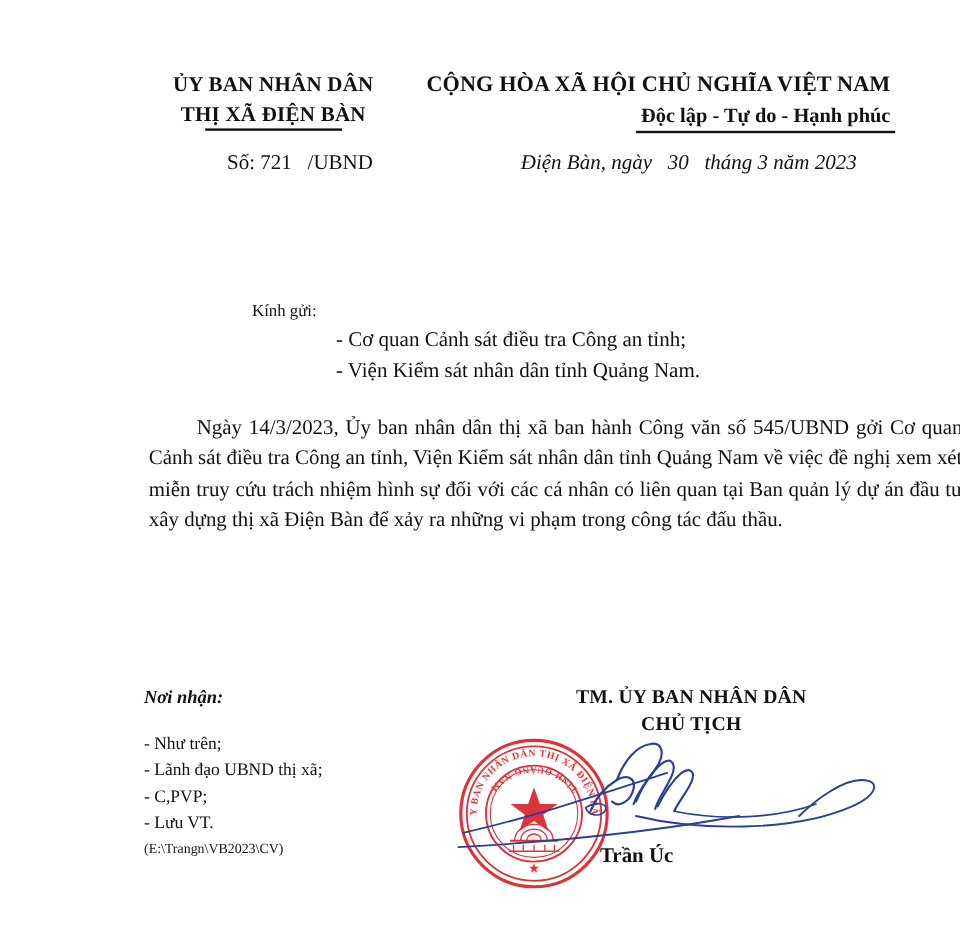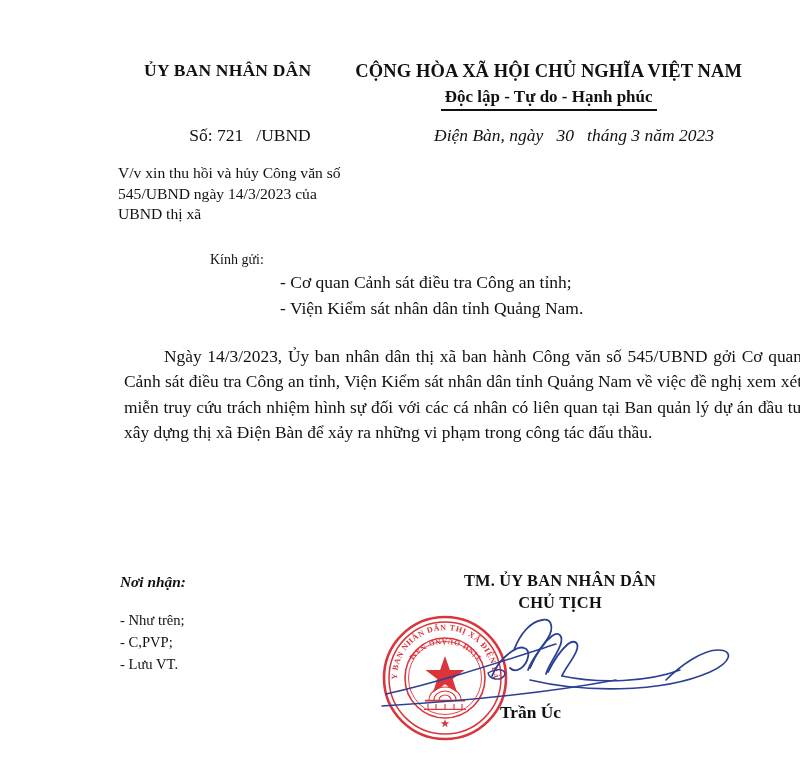--- a/index.html
+++ b/index.html
@@ -34,21 +34,21 @@
     display: flex;
     align-items: flex-start;
   }
   .header-left {
     width: 300px;
     margin-left: 100px;
     text-align: center;
   }
   .header-right {
     flex: 1;
-    text-align: center;
+    text-align: right;
     padding-right: 58px;
   }
   .org-line {
     font-weight: bold;
     font-size: 17.5px;
     letter-spacing: .2px;
     line-height: 1.42;
     white-space: nowrap;
   }
   .org-line.underlined {
@@ -183,21 +183,21 @@
   }
   .noinhan-item { white-space: nowrap; }
   .noinhan-path {
     font-size: 11.6px;
     margin-top: 1px;
     white-space: nowrap;
   }
 
   .signblock {
     position: absolute;
-    left: 395px;
+    left: 411px;
     top: 0;
     width: 330px;
     text-align: center;
   }
   .sign-title {
     font-weight: bold;
     font-size: 16.4px;
     line-height: 1.36;
     letter-spacing: .2px;
     white-space: nowrap;
@@ -224,55 +224,53 @@
   .sig-svg  { position: absolute; left: 0; top: 0; }
 </style>
 </head>
 <body>
 
 <div class="page">
 
   <div class="header">
     <div class="header-left">
       <div class="org-line">ỦY BAN NHÂN DÂN</div>
+      <div class="org-line underlined">THỊ XÃ ĐIỆN BÀN</div>
     </div>
     <div class="header-right">
       <div class="nation-line">CỘNG HÒA XÃ HỘI CHỦ NGHĨA VIỆT NAM</div>
       <div class="motto-line">Độc lập - Tự do - Hạnh phúc</div>
     </div>
   </div>
 
   <div class="numdate">
     <div class="doc-number">Số: 721   /UBND</div>
     <div class="doc-date">Điện Bàn, ngày   30   tháng 3 năm 2023</div>
   </div>
 
-  <div class="subject">
-    <span>V/v xin thu hồi và hủy Công văn số</span>
-    <span>545/UBND  ngày  14/3/2023  của</span>
-    <span>UBND thị xã</span>
-  </div>
 
   <div class="kinhgui">Kính gửi:</div>
   <div class="recipients">
     <div>- Cơ quan Cảnh sát điều tra Công an tỉnh;</div>
     <div>- Viện Kiểm sát nhân dân tỉnh Quảng Nam.</div>
   </div>
 
   <div class="body-text">
     <p>Ngày 14/3/2023, Ủy ban nhân dân thị xã ban hành Công văn số 545/UBND gởi Cơ quan Cảnh sát điều tra Công an tỉnh, Viện Kiểm sát nhân dân tỉnh Quảng Nam về việc đề nghị xem xét miễn truy cứu trách nhiệm hình sự đối với các cá nhân có liên quan tại Ban quản lý dự án đầu tư xây dựng thị xã Điện Bàn để xảy ra những vi phạm trong công tác đấu thầu.</p>
   </div>
 
   <div class="footer">
 
     <div class="noinhan">
       <div class="noinhan-title">Nơi nhận:</div>
       <div class="noinhan-item">- Như trên;</div>
+      <div class="noinhan-item">- Lãnh đạo UBND thị xã;</div>
       <div class="noinhan-item">- C,PVP;</div>
       <div class="noinhan-item">- Lưu VT.</div>
+      <div class="noinhan-path">(E:\Trangn\VB2023\CV)</div>
     </div>
 
     <div class="signblock">
       <div class="sign-title">TM. ỦY BAN NHÂN DÂN</div>
       <div class="sign-title">CHỦ TỊCH</div>
     </div>
 
     <div class="signer-name">Trần Úc</div>
   </div>
 

